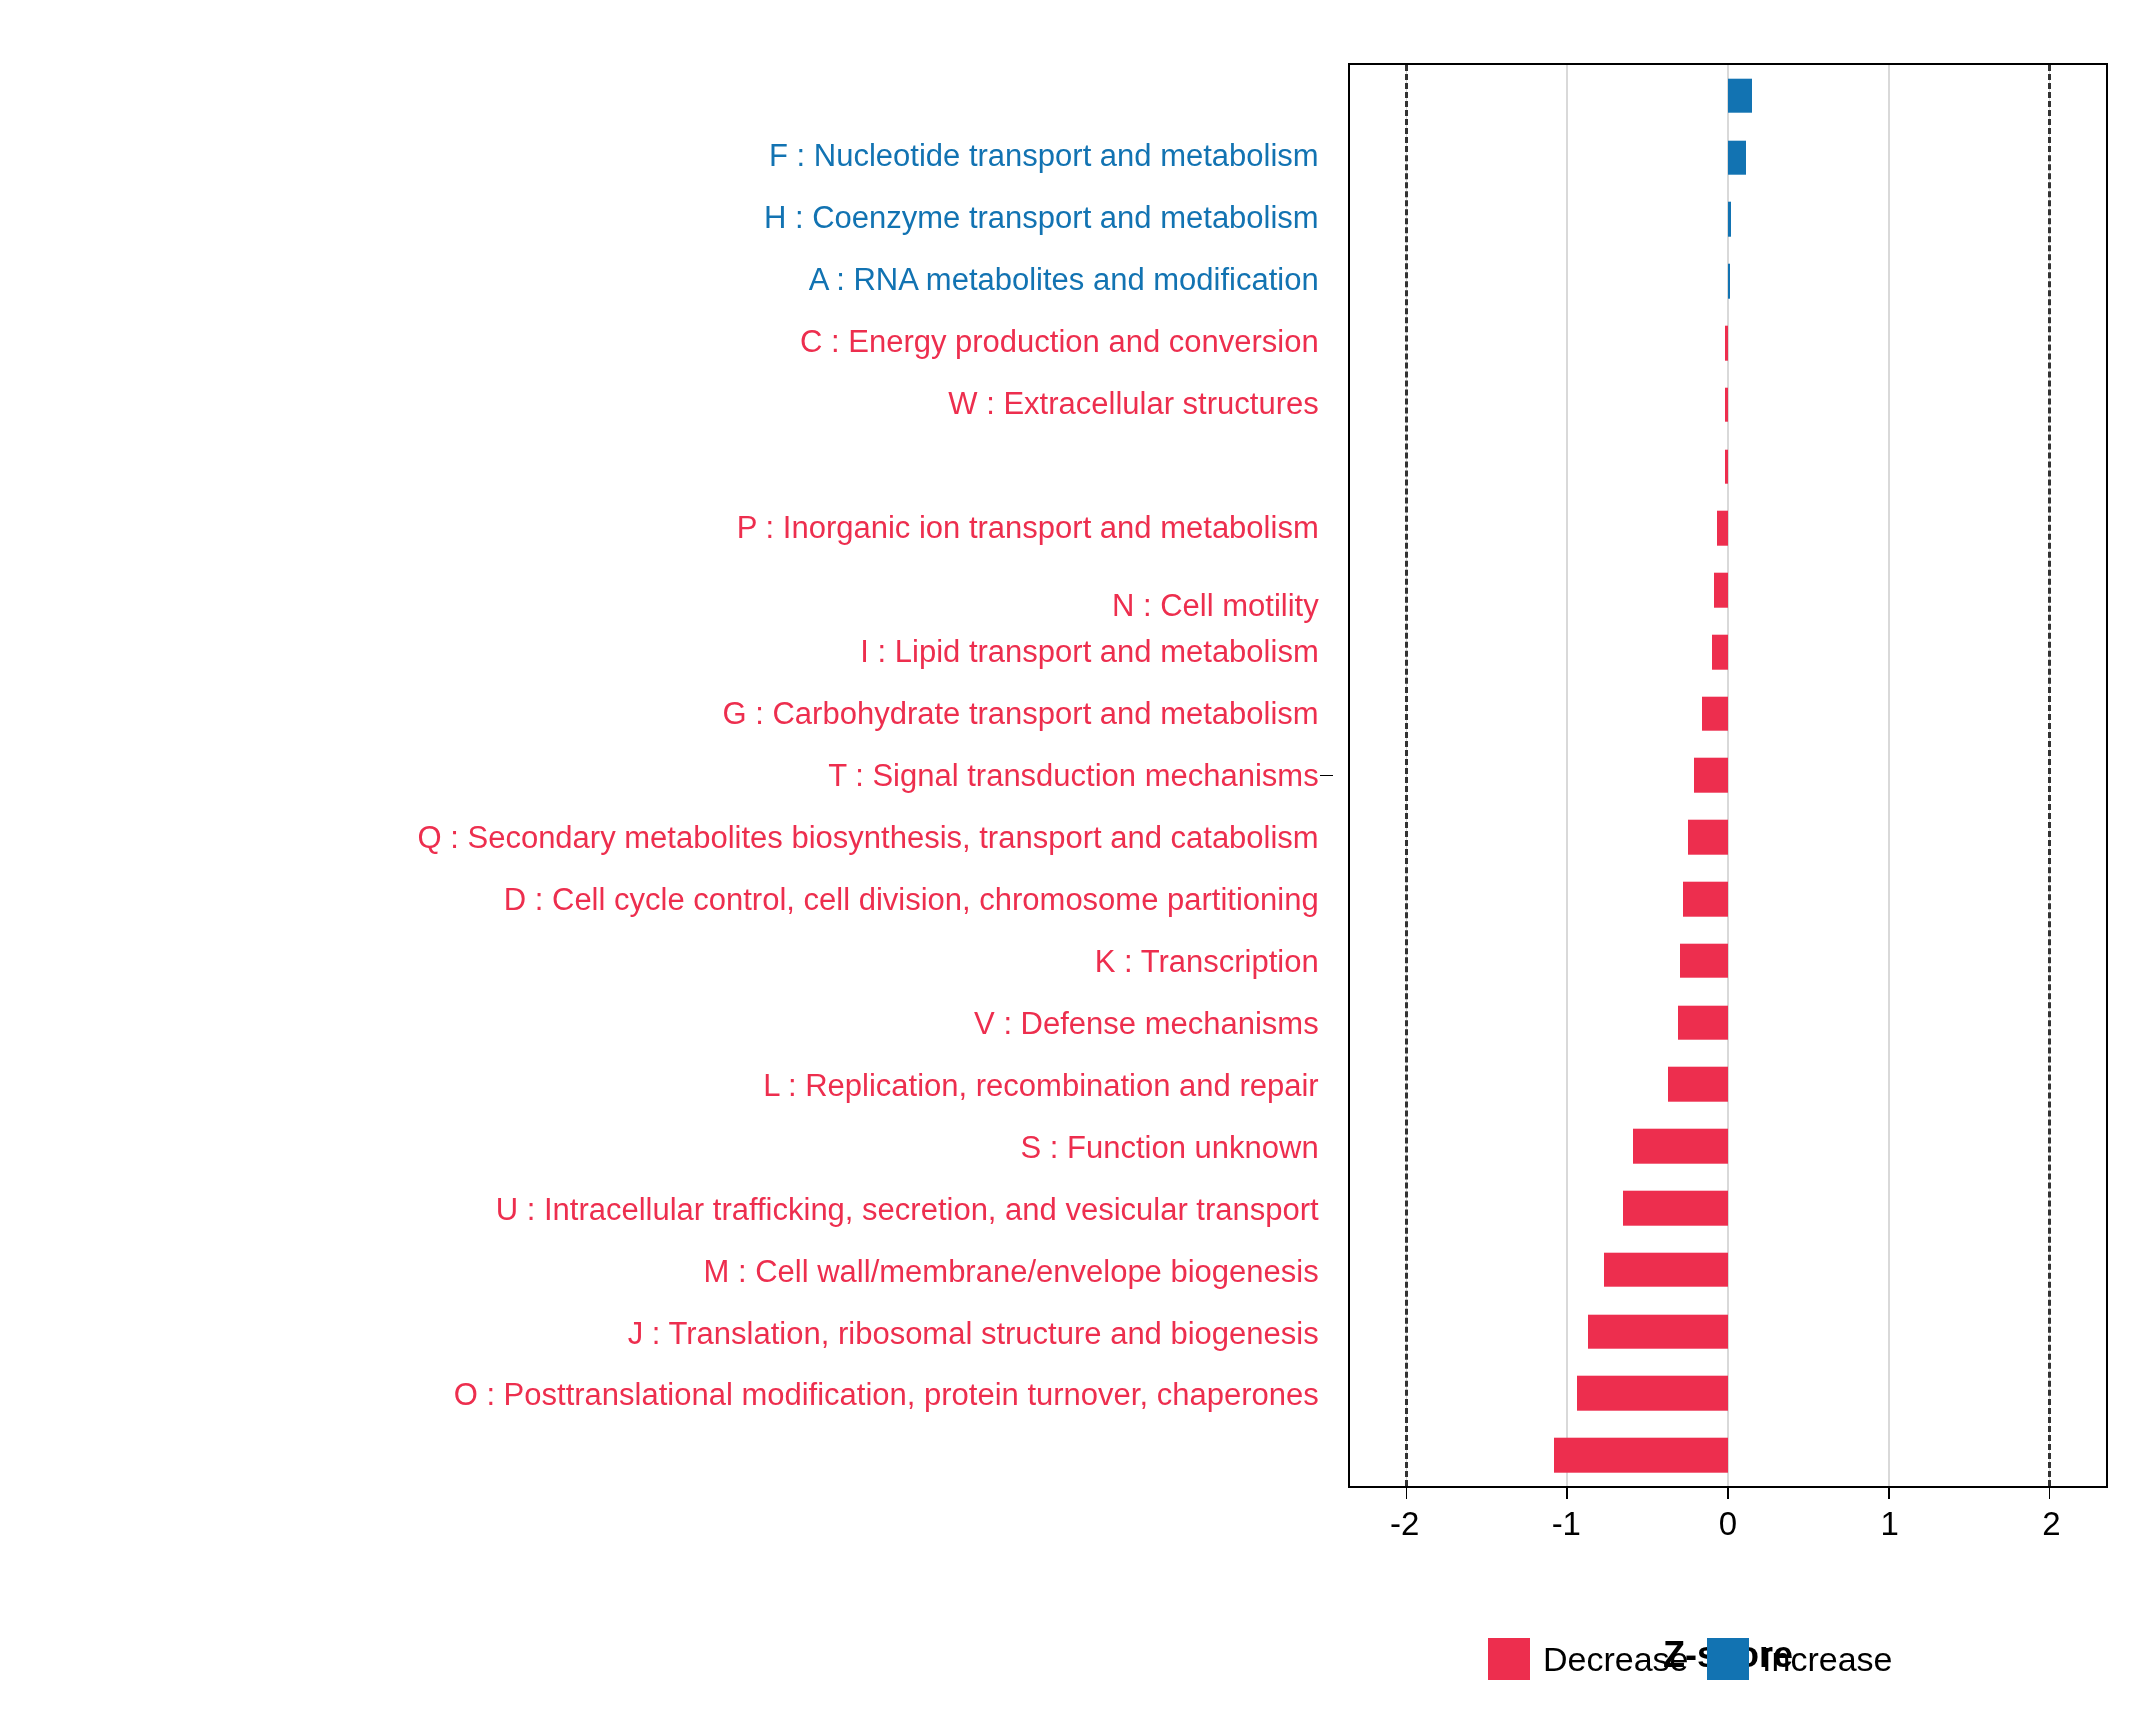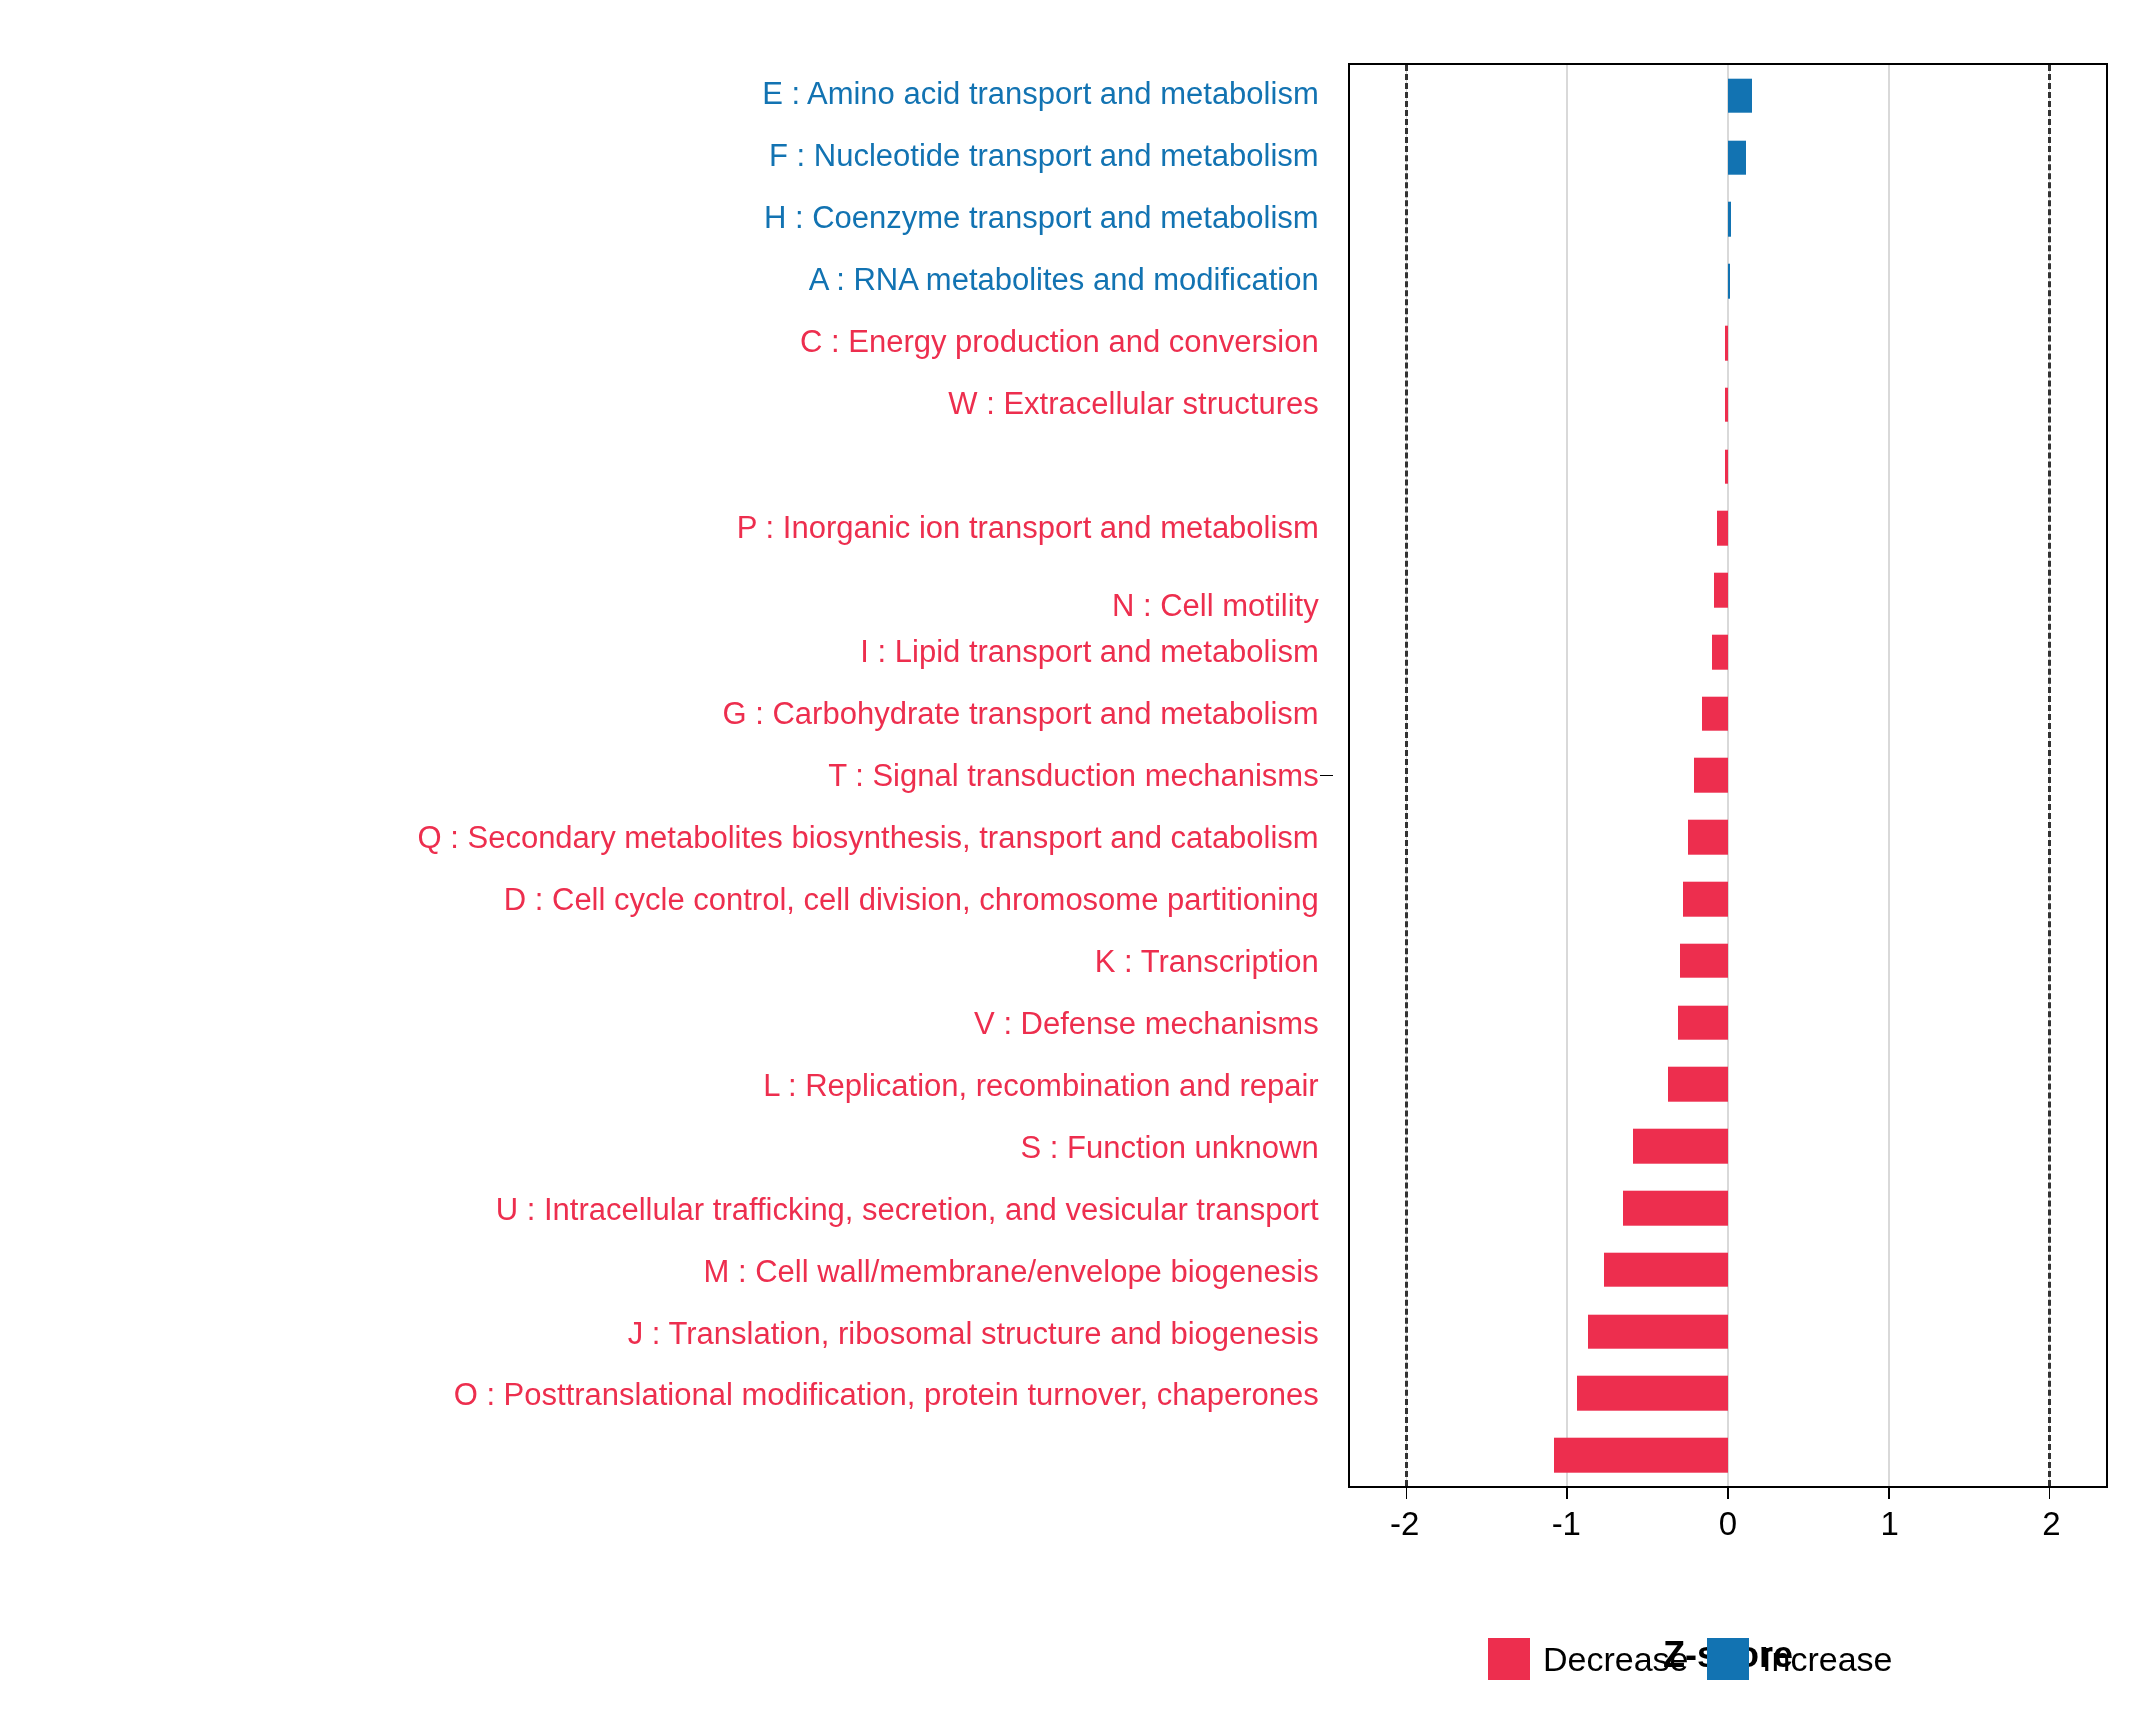--- a/index.html
+++ b/index.html
@@ -152,21 +152,20 @@
     white-space: nowrap;
   }
 </style>
 </head>
 <body>
 
 <div id="chart-root">
 
   <div class="ylabels">
       <div class="ylabel-row" style="height: 4.34783%;">
-        <span class="ylabel increase">E : Amino acid transport and metabolism</span>
         <span class="ytick" style="top: calc(50% - 0.7px);"></span>
       </div>
       <div class="ylabel-row" style="height: 4.34783%;">
         <span class="ylabel increase">F : Nucleotide transport and metabolism</span>
         <span class="ytick" style="top: calc(50% - 0.7px);"></span>
       </div>
       <div class="ylabel-row" style="height: 4.34783%;">
         <span class="ylabel increase">H : Coenzyme transport and metabolism</span>
         <span class="ytick" style="top: calc(50% - 0.7px);"></span>
       </div>

